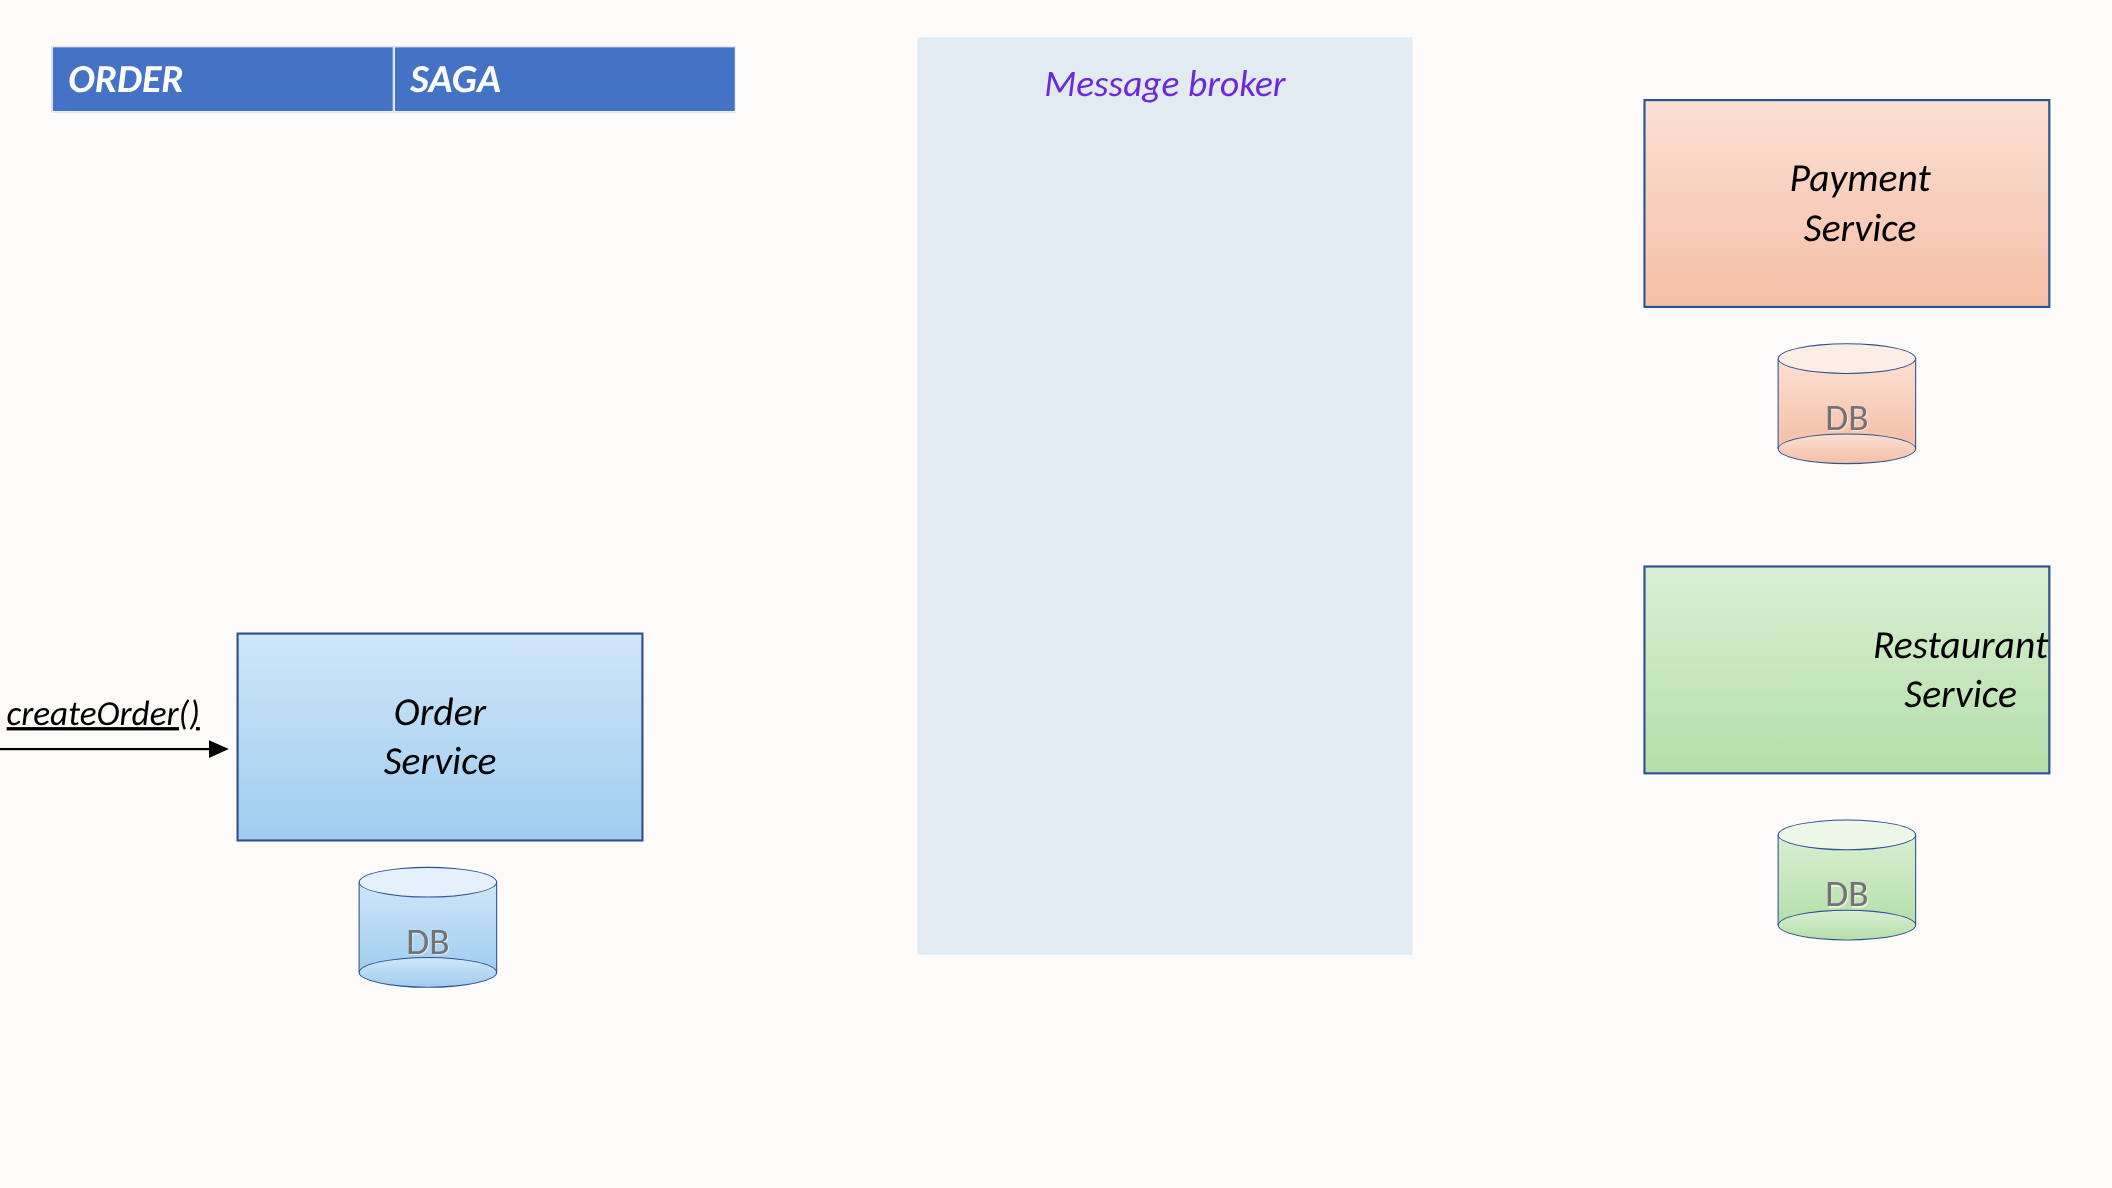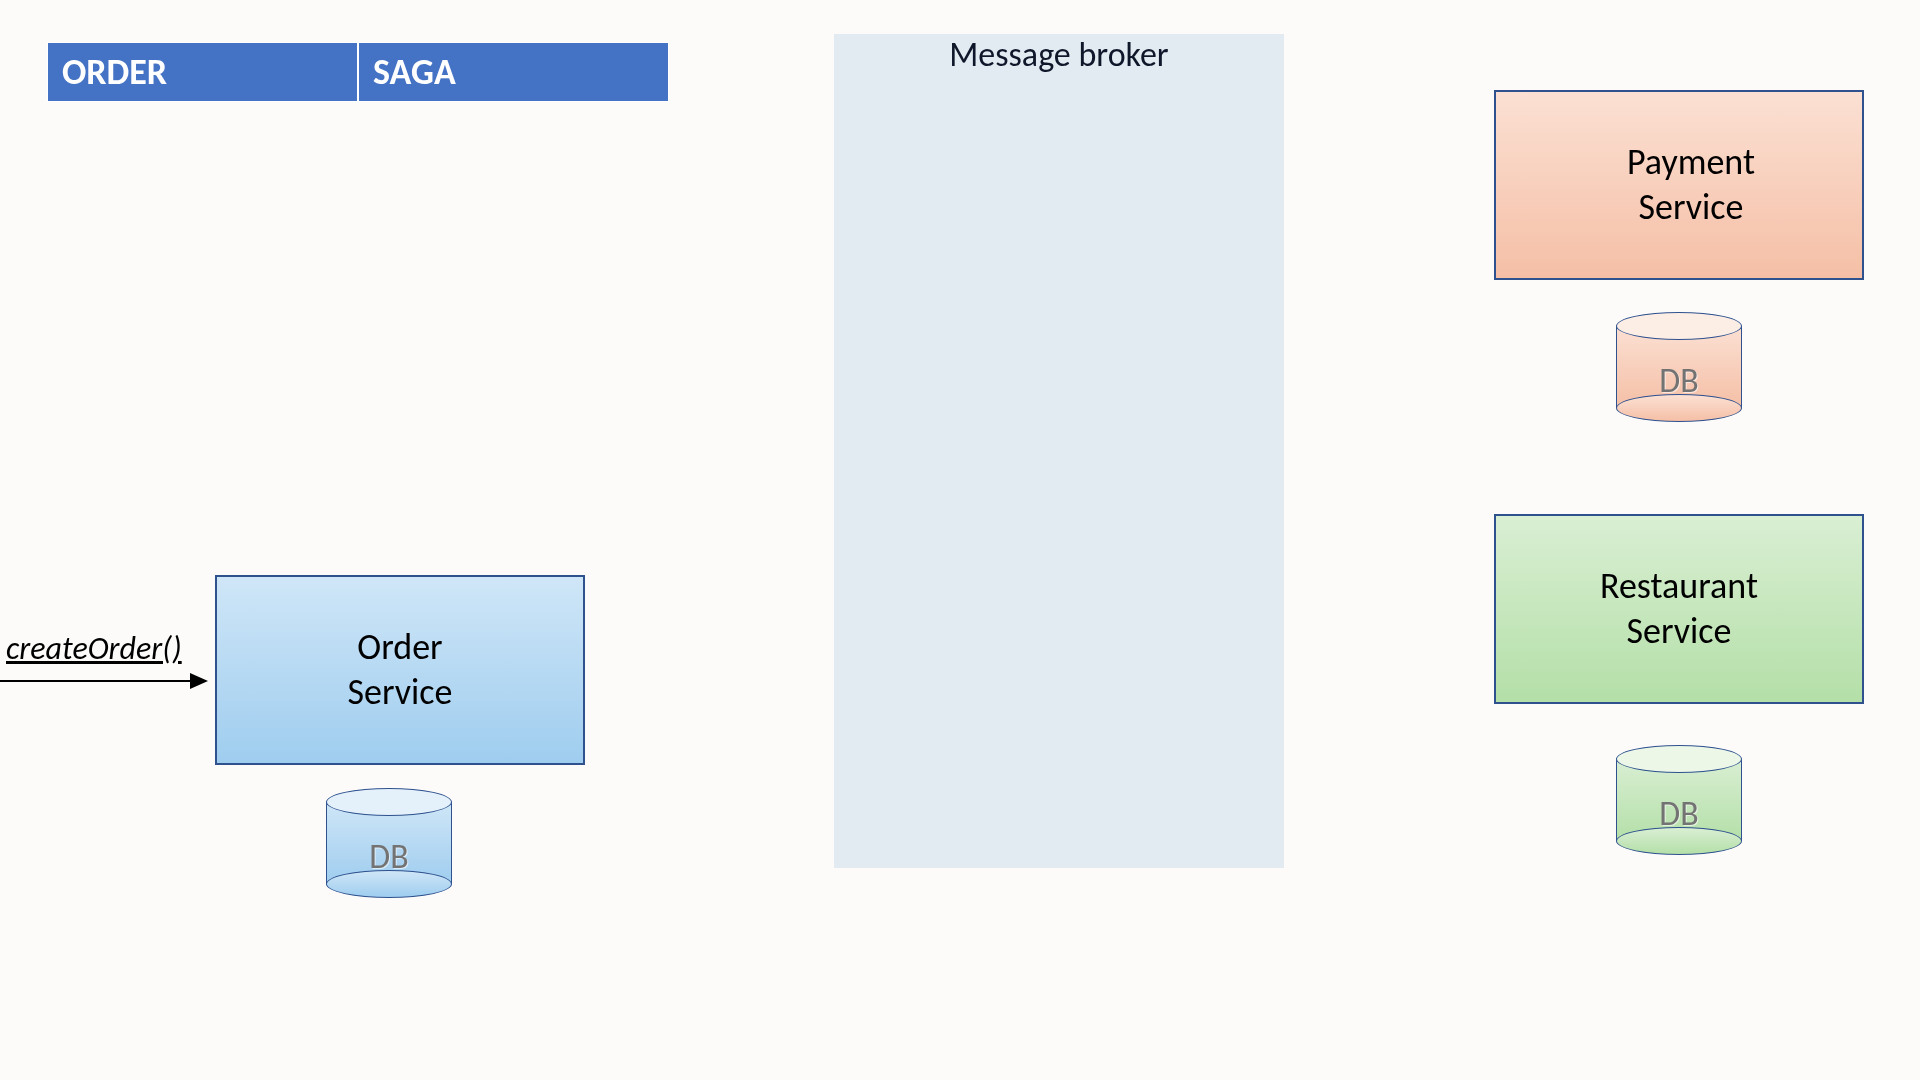--- a/index.html
+++ b/index.html
@@ -5,21 +5,21 @@
   html, body {
     margin: 0;
     padding: 0;
     width: 1920px;
     height: 1080px;
     background: #fcfbfa;
     font-family: "Calibri", "Segoe UI", Arial, sans-serif;
     position: relative;
     overflow: hidden;
   }
-  .abs { position: absolute; }
+  .abs { position: absolute; font-style: italic; }
   
   .hdr-cell {
     background: #4472c4;
     color: #ffffff;
     font-weight: 700;
     font-size: 36px;
     display: flex;
     align-items: center;
     padding-left: 14px;
     border: 1px solid #ffffff;
@@ -32,28 +32,29 @@
     display: flex;
     align-items: center;
     justify-content: center;
     text-align: center;
     font-size: 36px;
     line-height: 1.25;
     color: #000;
   }
   .svc-blue   { background: linear-gradient(to bottom, #cfe6f7, #9fcdef); }
   .svc-orange { background: linear-gradient(to bottom, #fbe0d3, #f5bfa6); }
-  .svc-green  { background: linear-gradient(to bottom, #d9efd3, #b4dfa8); }
+  .svc-green  { background: linear-gradient(to bottom, #d9efd3, #b4dfa8); justify-content: flex-end; }
   
   .broker {
     background: #e3ebf2;
     font-size: 34px;
     text-align: center;
+    padding-top: 22px;
     box-sizing: border-box;
-    color: #0f172a;
+    color: #6d28d9;
   }
   
   .db {
     position: absolute;
   }
   .db .body {
     position: absolute;
     left: 0; right: 0;
     border-left: 1.6px solid #2f528f;
     border-right: 1.6px solid #2f528f;

